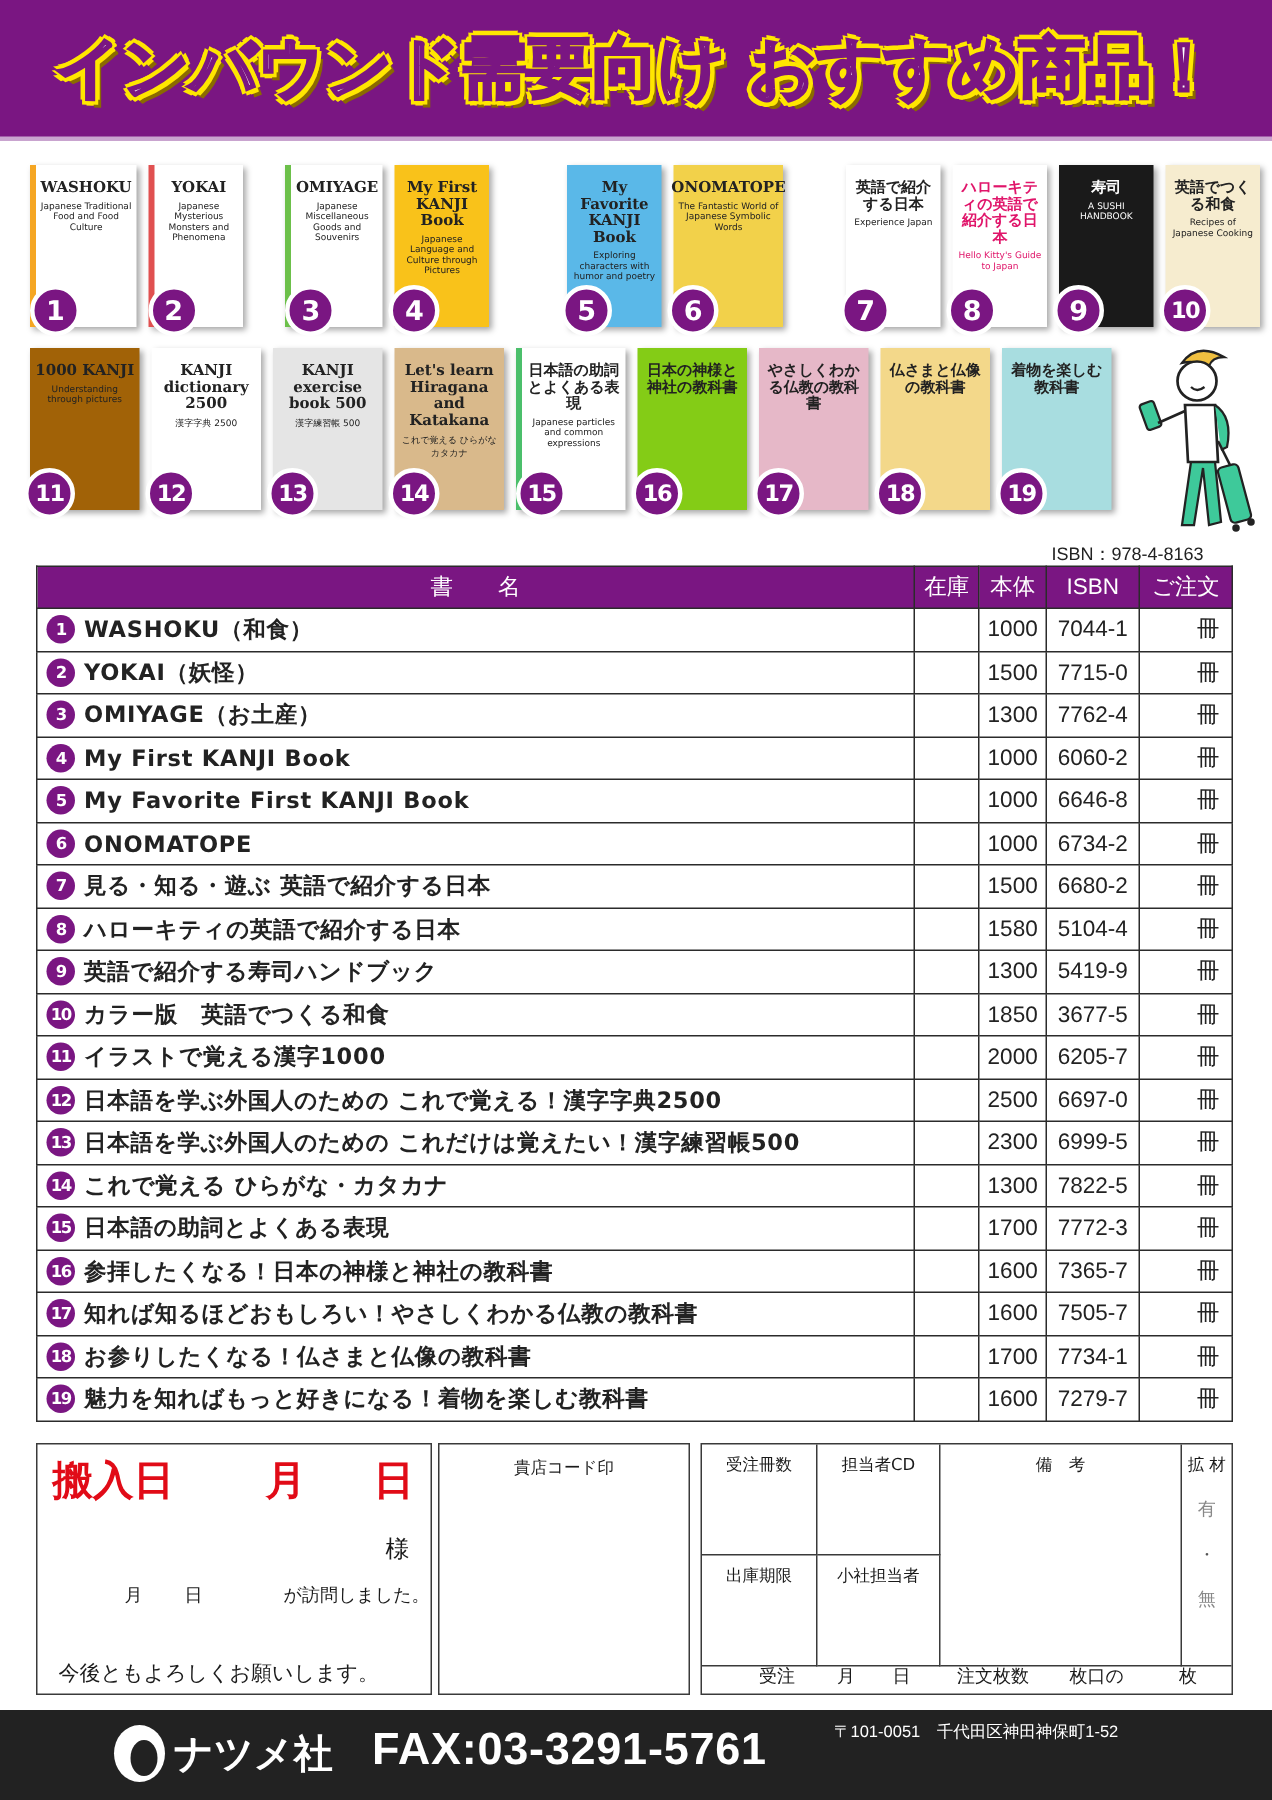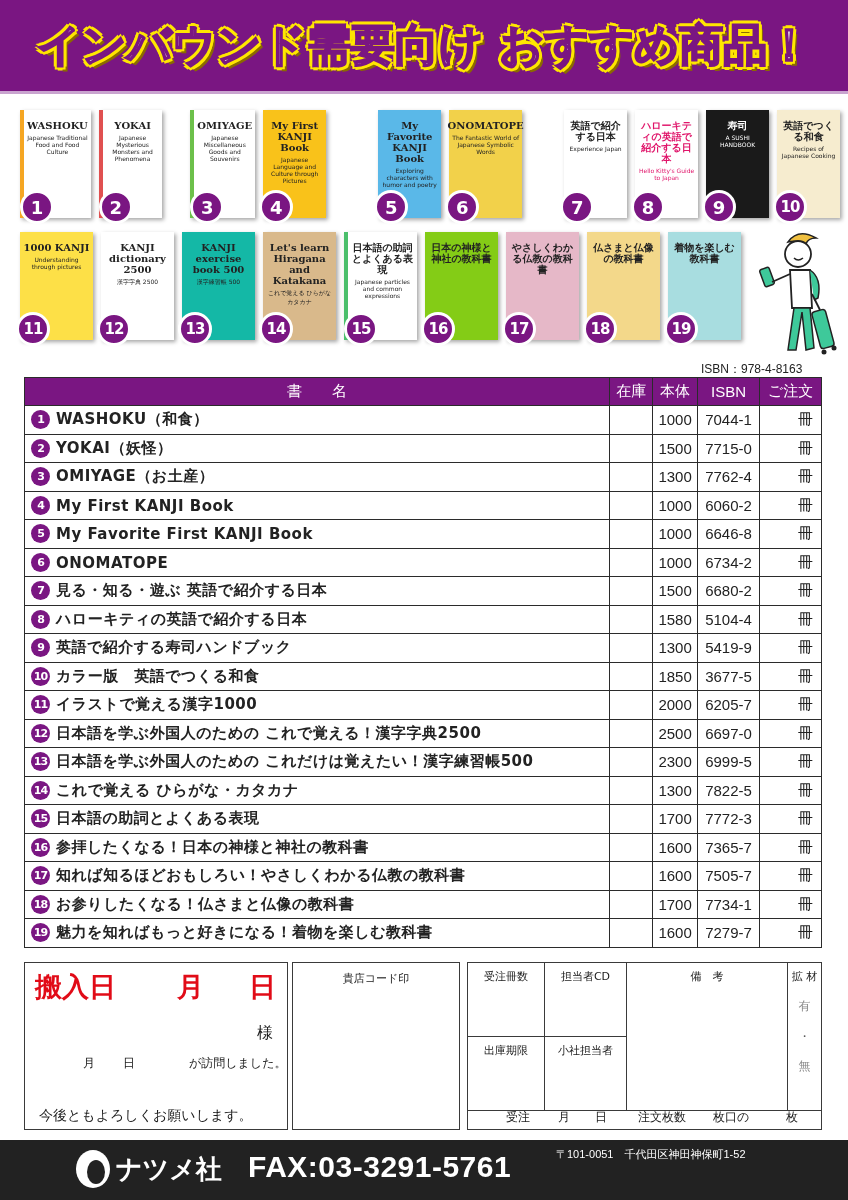--- a/index.html
+++ b/index.html
@@ -157,31 +157,31 @@
         <div class="cover-sub" style="color: rgb(255, 255, 255);">A SUSHI HANDBOOK</div>
         <div class="badge">9</div>
       </div>
       <div class="cover" style="background: rgb(246, 236, 207);">
         <div class="cover-title" style="color: rgb(34, 34, 34);">英語でつくる和食</div>
         <div class="cover-sub" style="color: rgb(34, 34, 34);">Recipes of Japanese Cooking</div>
         <div class="badge two">10</div>
       </div>
     </div>
   <div class="cover-row" id="row2">
-      <div class="cover" style="background: #fde047;">
+      <div class="cover" style="background: #a16207;">
         <div class="cover-title" style="color: rgb(34, 34, 34);">1000 KANJI</div>
         <div class="cover-sub" style="color: rgb(34, 34, 34);">Understanding through pictures</div>
         <div class="badge two">11</div>
       </div>
       <div class="cover" style="background: rgb(255, 255, 255);">
         <div class="cover-title" style="color: rgb(34, 34, 34);">KANJI dictionary 2500</div>
         <div class="cover-sub" style="color: rgb(34, 34, 34);">漢字字典 2500</div>
         <div class="badge two">12</div>
       </div>
-      <div class="cover" style="background: #14b8a6;">
+      <div class="cover" style="background: #e5e5e5;">
         <div class="cover-title" style="color: rgb(34, 34, 34);">KANJI exercise book 500</div>
         <div class="cover-sub" style="color: rgb(34, 34, 34);">漢字練習帳 500</div>
         <div class="badge two">13</div>
       </div>
       <div class="cover" style="background: rgb(217, 185, 139);">
         <div class="cover-title" style="color: rgb(34, 34, 34);">Let's learn Hiragana and Katakana</div>
         <div class="cover-sub" style="color: rgb(34, 34, 34);">これで覚える ひらがな カタカナ</div>
         <div class="badge two">14</div>
       </div>
       <div class="cover" style="background: rgb(255, 255, 255); border-left: 4px solid rgb(75, 191, 107);">

